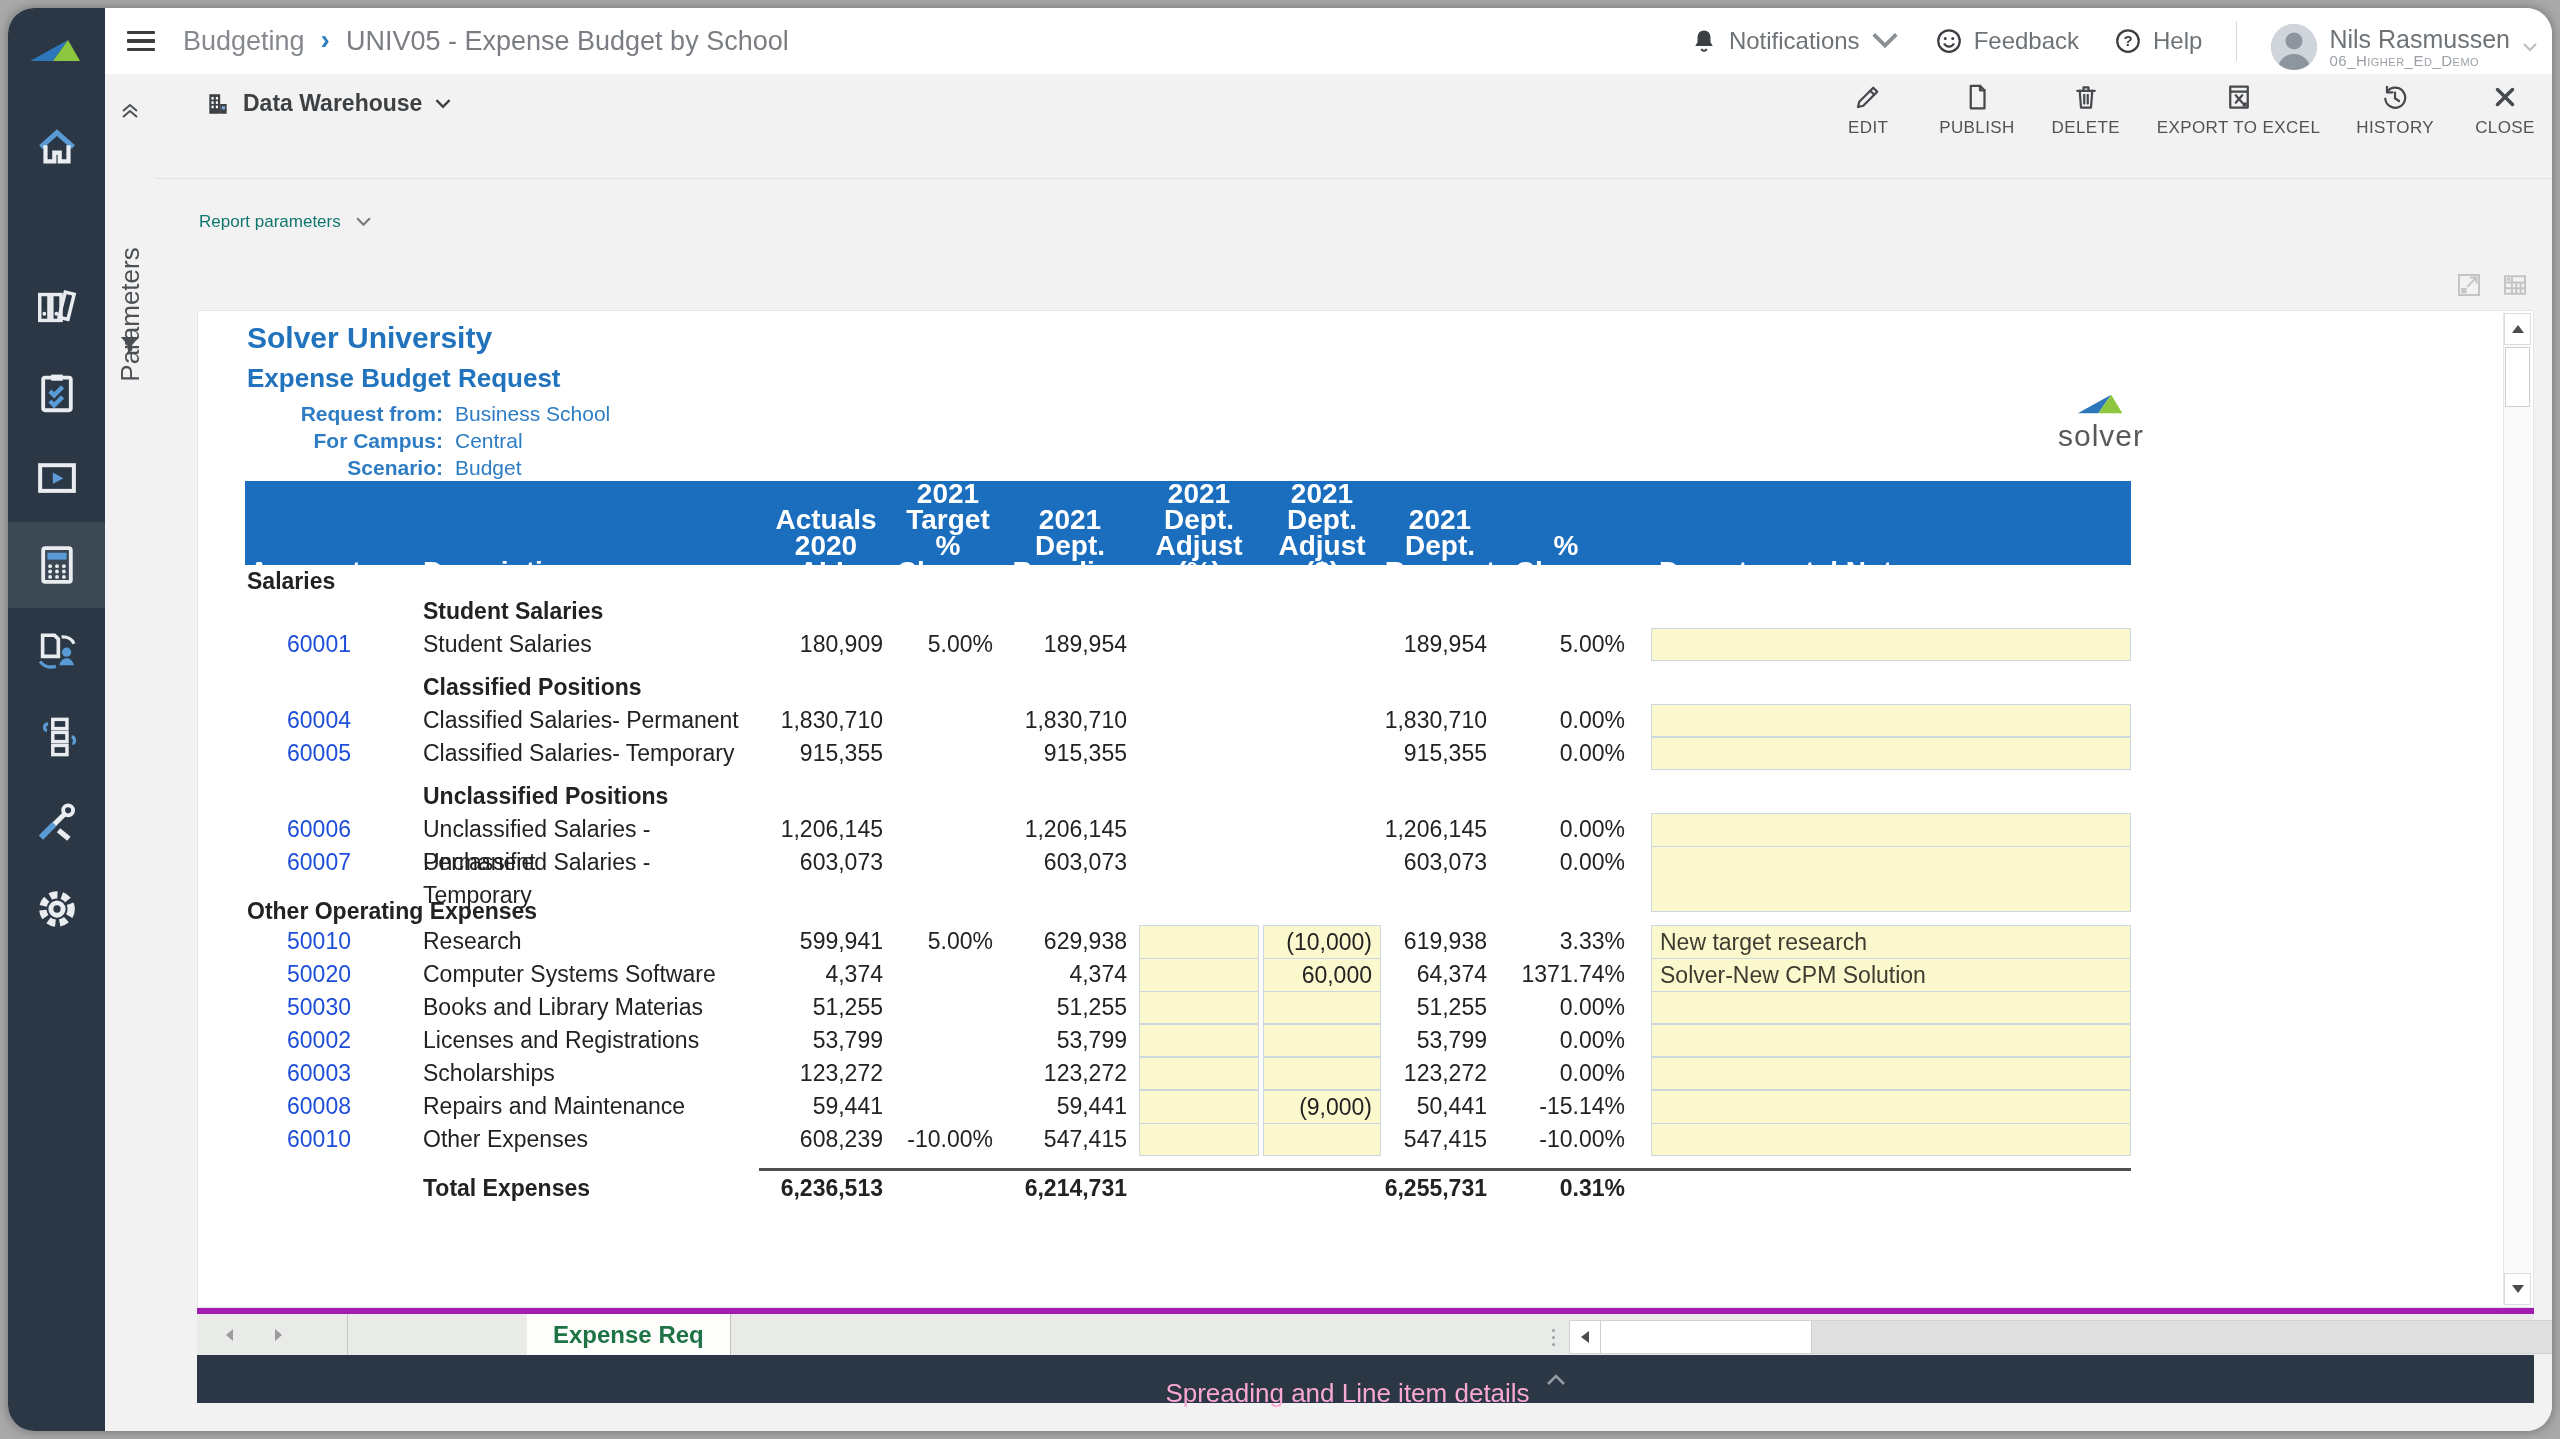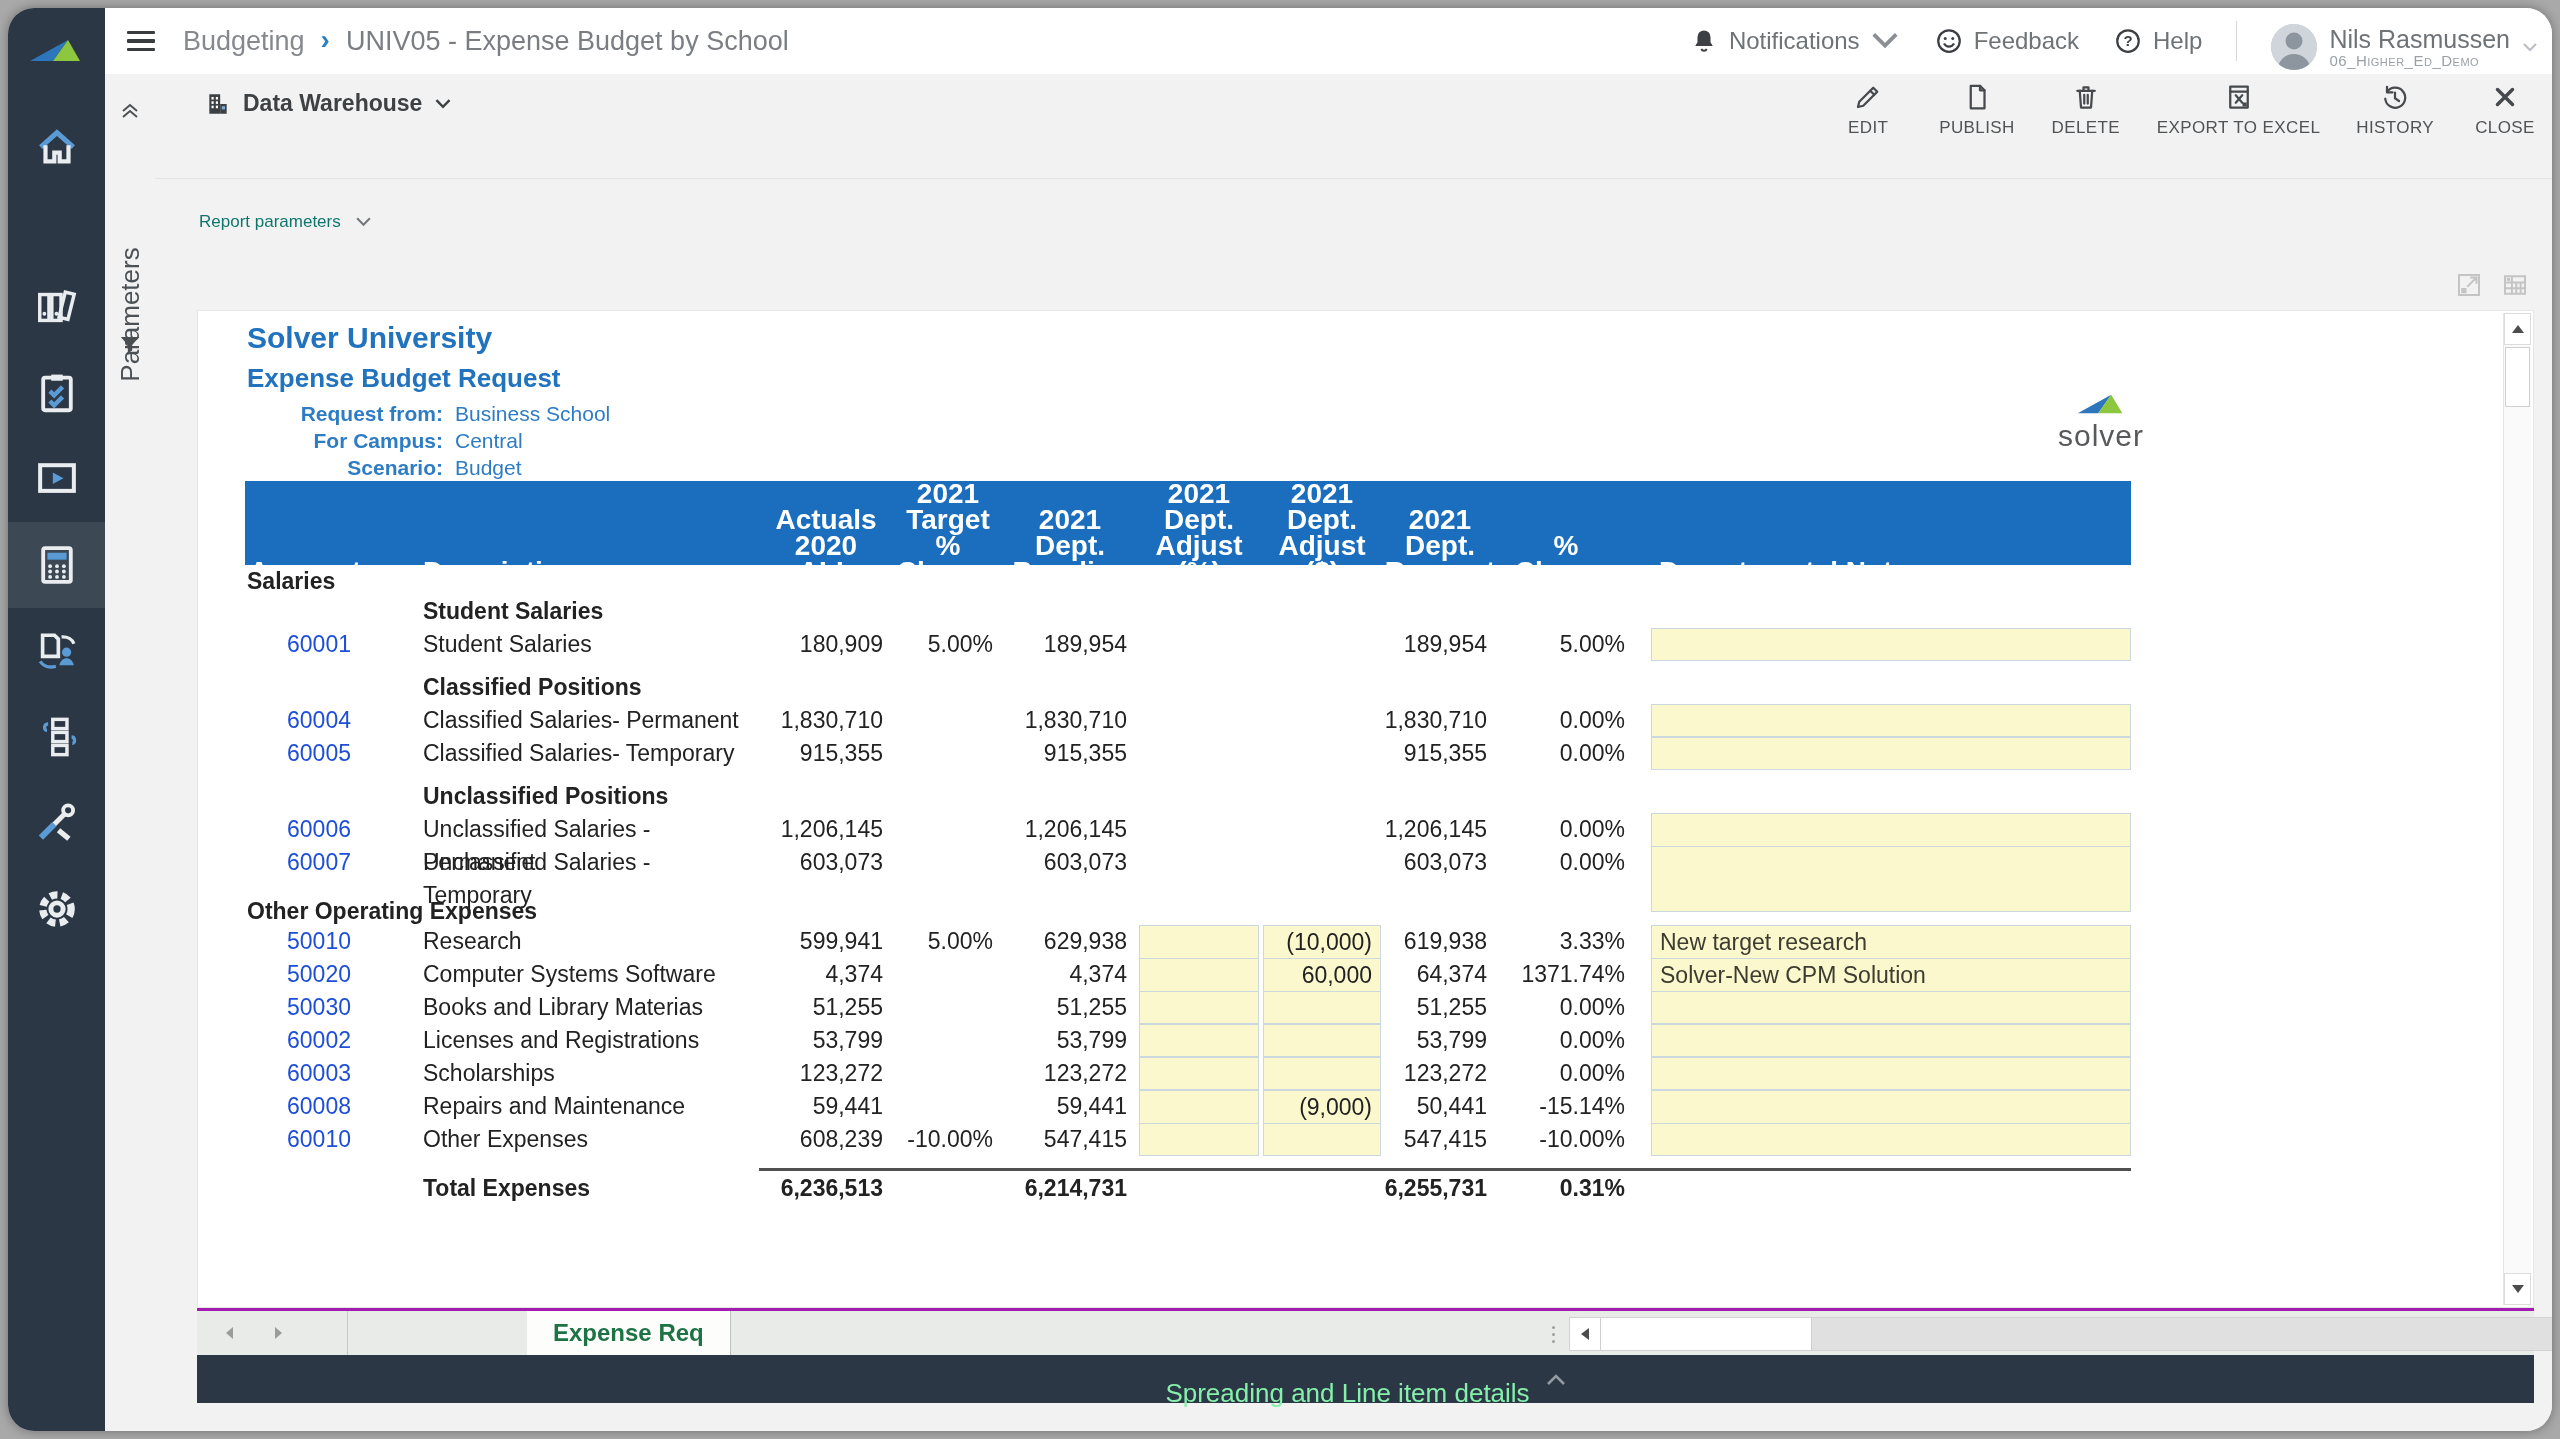--- a/index.html
+++ b/index.html
@@ -87,34 +87,34 @@
   .ycell.note{grid-column:11;margin:0;text-align:left;padding:0 8px;color:#3c3c30;cursor:text;}
   .spacer{height:10px;}
   .spacer.lg{height:16px;}
   .total .desc{font-weight:bold;}
   
   .vscroll{position:absolute;right:2px;top:2px;bottom:2px;width:27px;background:#fafafa;border-left:1px solid #e6e6e6;}
   .vs-btn{height:32px;background:#fff;border:1px solid #dcdcdc;display:flex;align-items:center;justify-content:center;cursor:pointer;box-sizing:border-box;}
   .vs-btn.down{position:absolute;bottom:0;left:0;right:0;}
   .vs-thumb{margin:2px 1px;height:58px;background:#fff;border:1px solid #cfcfcf;cursor:grab;}
   
-  .tabstrip{position:absolute;left:92px;top:1234px;width:2337px;height:47px;background:#e9ebe8;border-top:3px solid #a21caf;box-sizing:border-box;}
+  .tabstrip{position:absolute;left:92px;top:1234px;width:2337px;height:47px;background:#e9ebe8;border-top:6px solid #a21caf;box-sizing:border-box;}
   .tab-nav{position:absolute;left:26px;top:0;height:100%;display:flex;align-items:center;gap:38px;color:#8f9598;}
   .tab-nav svg{cursor:pointer;}
   .tab-sep{position:absolute;left:150px;top:0;height:100%;width:1px;background:#c6c8c5;}
   .sheet-tab{position:absolute;left:151px;top:0;height:100%;min-width:180px;background:#fdfdfc;border-right:1px solid #bfc1be;display:flex;align-items:center;justify-content:center;padding:0 26px;cursor:pointer;box-sizing:border-box;}
   .sheet-tab span{color:#1e7345;font-weight:bold;font-size:24px;}
   .splitter{position:absolute;left:1352px;top:9px;height:28px;width:8px;display:flex;flex-direction:column;align-items:center;justify-content:center;gap:4px;cursor:col-resize;}
   .splitter i{width:3px;height:3px;border-radius:50%;background:#9aa0a3;}
   .hscroll{position:absolute;left:1372px;top:6px;height:34px;width:1020px;background:#e0e0e0;border:1px solid #d2d2d2;display:flex;align-items:stretch;box-sizing:border-box;}
   .hs-btn{width:30px;background:#fff;display:flex;align-items:center;justify-content:center;cursor:pointer;flex:none;}
   .hs-thumb{width:210px;background:#fff;border-left:1px solid #cfcfcf;border-right:1px solid #cfcfcf;cursor:grab;flex:none;}
   
   .details-bar{position:absolute;left:92px;top:1281px;width:2337px;height:48px;background:#2b3744;display:flex;align-items:center;justify-content:center;gap:16px;cursor:pointer;}
-  .details-bar span{color:#86efac;font-size:26px;margin-top:28px;}
+  .details-bar span{color:#f9a8d4;font-size:26px;margin-top:28px;}
 </style>
 </head>
 <body>
 
 <div class="window">
 
   <nav class="sidebar">
     <div class="side-logo">
       <svg width="58" height="30" viewBox="0 0 58 30">
         <polygon points="2,26 40,5 25,26" fill="#2e76bc"></polygon>

